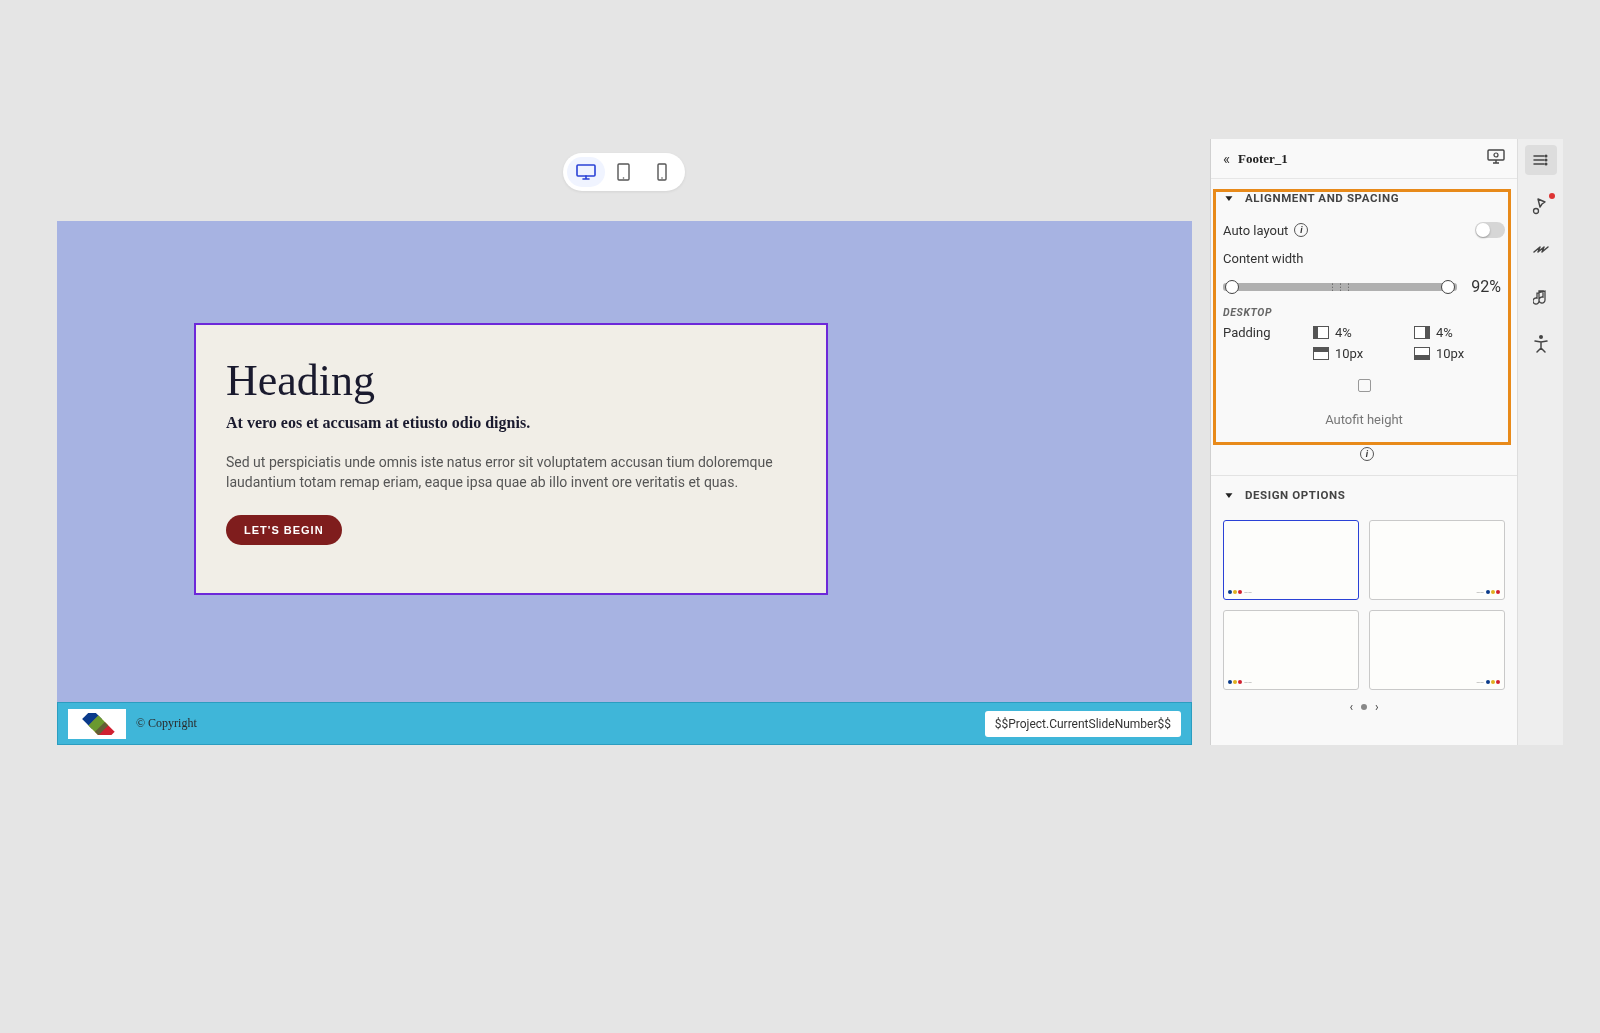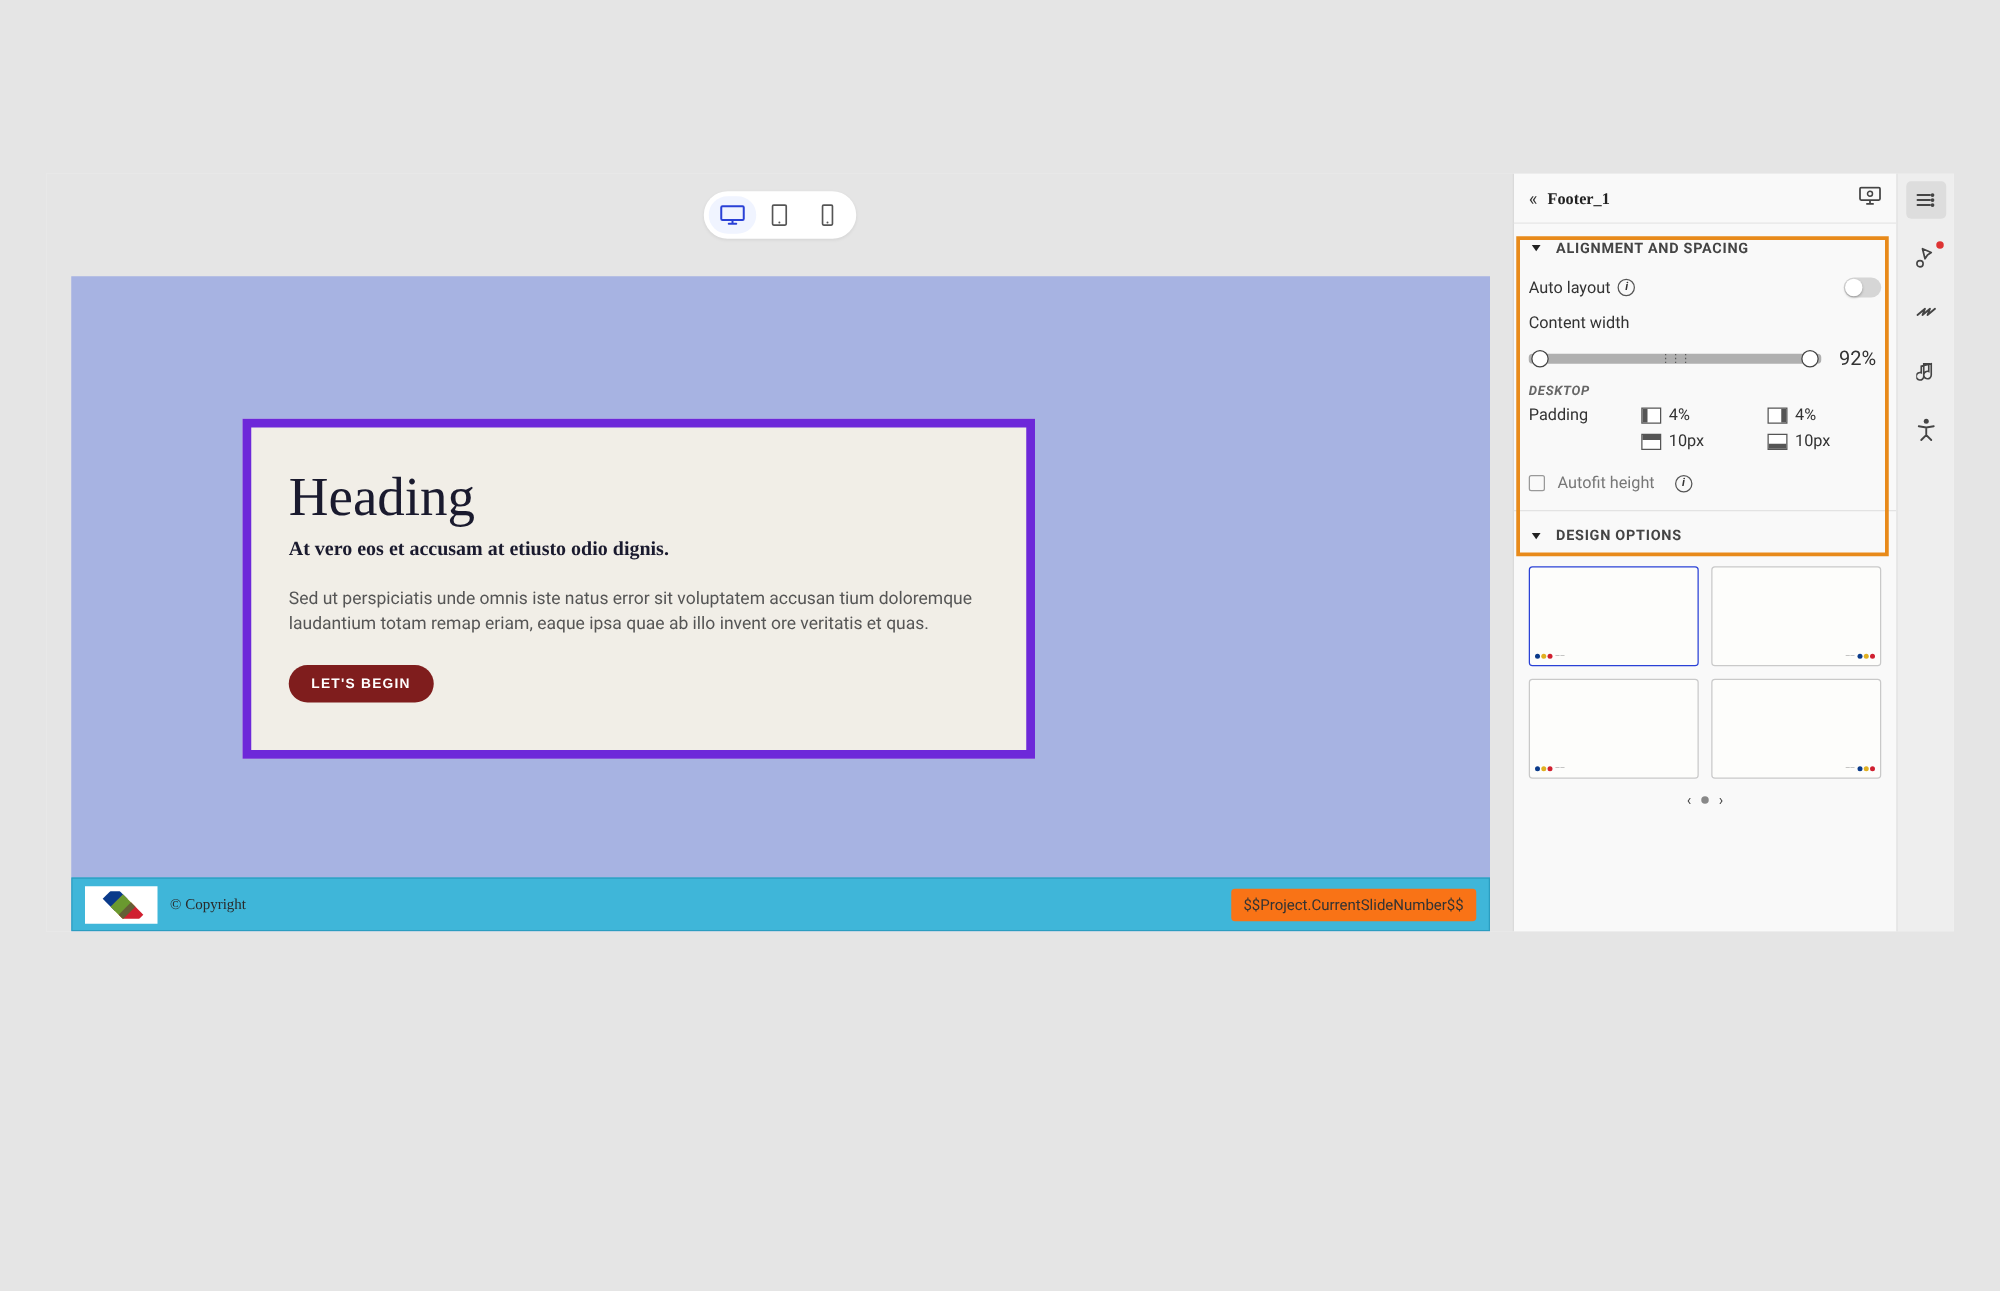--- a/index.html
+++ b/index.html
@@ -54,26 +54,26 @@
       position: absolute;
       top: 82px;
       left: 20px;
       right: 18px;
       bottom: 0;
       background: #a7b3e2;
       overflow: hidden;
     }
     .content-card {
       position: absolute;
-      top: 114px;
+      top: 102px;
       left: 137px;
       width: 634px;
       height: 272px;
       background: #f1eee7;
-      border: 7px solid #6d28d9;
+      border: 2px solid #6d28d9;
       padding: 30px 30px 24px 30px;
     }
     .content-card h1 {
       font-family: Georgia, "Times New Roman", serif;
       font-size: 44px;
       font-weight: 400;
       color: #1a1a2e;
       margin-bottom: 8px;
     }
     .subheading {
@@ -124,21 +124,21 @@
       position: relative;
     }
     .footer-logo svg { display: block; }
     .copyright {
       font-family: Georgia, serif;
       font-size: 12px;
       color: #2a2a2a;
     }
     .slide-number {
       margin-left: auto;
-      background: #f97316;
+      background: #ffffff;
       color: #333;
       font-size: 12px;
       padding: 6px 10px;
       border-radius: 3px;
     }
     
     .inspector {
       width: 307px;
       background: #f9f9f9;
       border-left: 1px solid #d0d0d0;
@@ -290,23 +290,24 @@
       position: absolute;
       background: #555;
     }
     .pad-left::after { left: 0; top: 0; bottom: 0; width: 4px; }
     .pad-right::after { right: 0; top: 0; bottom: 0; width: 4px; }
     .pad-top::after { left: 0; right: 0; top: 0; height: 4px; }
     .pad-bottom::after { left: 0; right: 0; bottom: 0; height: 4px; }
     .check-row {
       display: flex;
       align-items: center;
-      gap: 10px;
+      gap: 20px;
       padding: 10px 12px 14px 12px;
       color: #777;
+      flex-direction: column;
     }
     .check-box {
       width: 13px;
       height: 13px;
       border: 1.3px solid #999;
       border-radius: 2px;
     }
     .divider { height: 1px; background: #e3e3e3; }
     .design-grid {
       display: grid;

